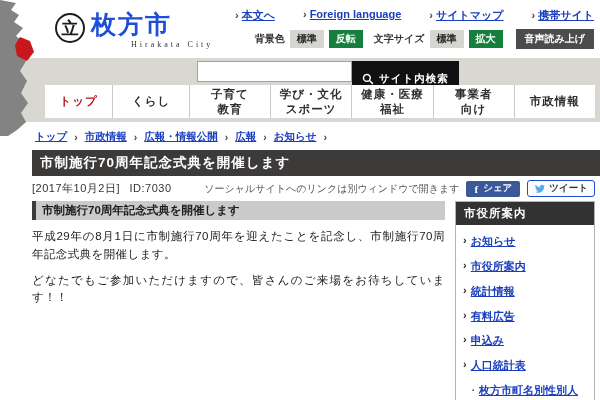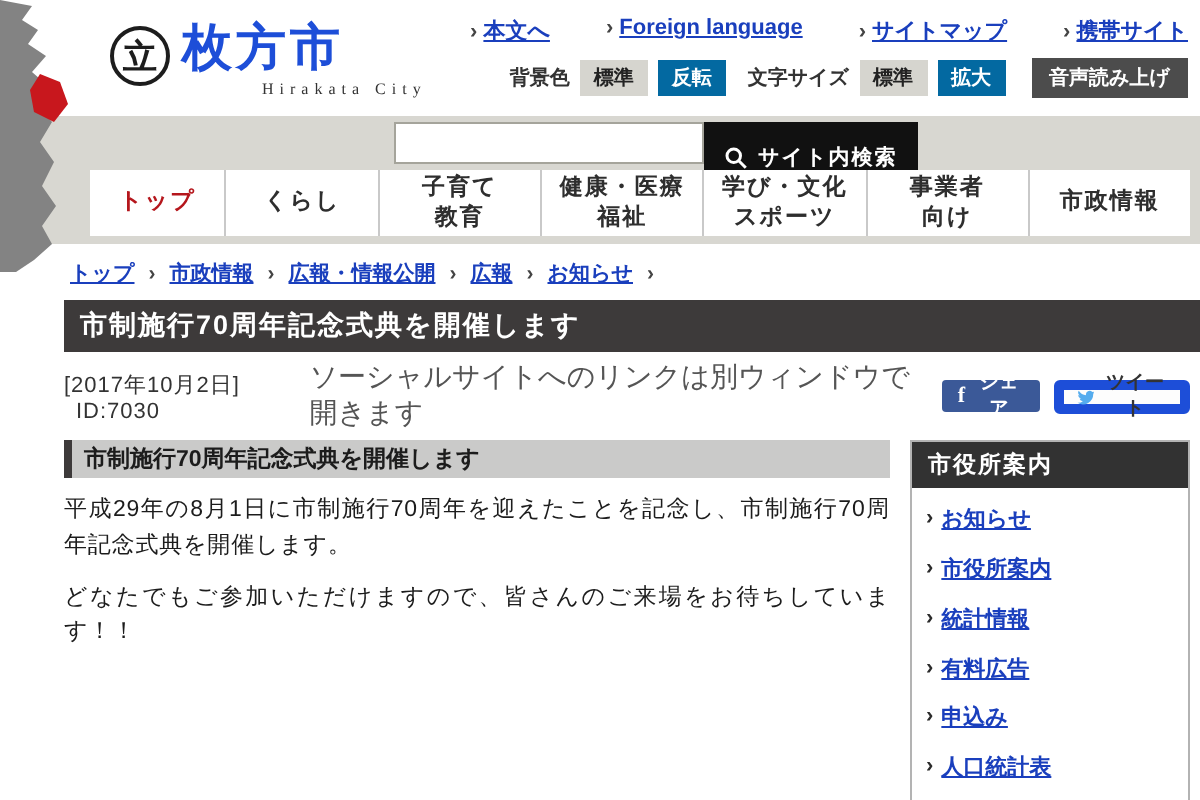--- a/index.html
+++ b/index.html
@@ -15,21 +15,21 @@
   .emblem { width:30px; height:30px; border:2.5px solid #1d1d1d; border-radius:50%; display:flex; align-items:center; justify-content:center; font-size:17px; font-weight:bold; color:#1d1d1d; margin-top:2px; }
   .logo-jp { font-size:25px; font-weight:bold; color:#1d4ed8; letter-spacing:2px; line-height:1.1; }
   .logo-en { font-family:"Liberation Serif","DejaVu Serif",serif; font-size:8px; letter-spacing:3px; color:#333; margin-top:1px;padding-left:40px; }
   .util-links { position:absolute; right:6px; top:8px; display:flex; gap:28px; font-size:11px; font-weight:bold; }
   .util-links a { color:#1a3fbd; text-decoration:underline; cursor:pointer; }
   .util-links .chev { color:#444; margin-right:3px; text-decoration:none; display:inline-block; }
   .access-row { position:absolute; right:6px; top:29px; display:flex; align-items:center; gap:5px; font-size:10px; }
   .acc-label { color:#333; font-weight:bold; margin-left:6px;text-align:center; }
   .chip { padding:2px 7px; font-size:10px; font-weight:bold; cursor:pointer;text-align:center; }
   .chip-light { background:#d6d5cf; color:#222; }
-  .chip-dark  { background:#0369a1; color:#fff; }
+  .chip-dark  { background:#15803d; color:#fff; }
   .chip-tts   { background:#4c4c4c; color:#fff; margin-left:8px; padding:3px 9px; }
   
   .band { position:relative; height:64px; background:#d8d7d1; }
   .search-row { position:absolute; left:197px; top:3px; display:flex; }
   .search-input { width:155px; height:21px; border:1px solid #a5a49b; background:#fff; font-size:11px; padding:0 4px; }
   .search-btn { height:35px; background:#111; color:#fff; border:none; font-size:10.5px; font-weight:bold; padding:0 10px; display:flex; align-items:center; gap:5px; cursor:pointer; letter-spacing:1px; }
   .mainnav { position:absolute; left:45px; right:5px; top:27px; height:33px; background:#fff; display:flex; }
   .nav-item { flex:1; display:flex; flex-direction:column; align-items:center; justify-content:center; font-size:11.5px; font-weight:bold; color:#2e2e2e; border-left:1px solid #c9c9c9; line-height:1.25; cursor:pointer; letter-spacing:1px; }
   .nav-item:first-child { border-left:none; flex:0.84; }
   .nav-item:nth-child(2) { flex:0.94; }
@@ -37,24 +37,24 @@
   
   .breadcrumb { margin:8px 6px 0 35px; font-size:10.5px; font-weight:bold; display:flex; align-items:center; flex-wrap:wrap; gap:2px; }
   .breadcrumb a { color:#1a3fbd; text-decoration:underline; cursor:pointer; }
   .breadcrumb .sep { color:#444; margin:0 5px; font-weight:bold; }
   
   .title-bar { margin:6px 0 0 32px; background:#3d3a3a; color:#fff; font-size:13.5px; font-weight:bold; padding:4px 8px; letter-spacing:1px; }
   
   .meta-row { margin:4px 5px 2px 32px; display:flex; align-items:center; justify-content:space-between; }
   .meta-left { font-size:11px; color:#333; letter-spacing:0.5px; }
   .meta-right { display:flex; align-items:center; gap:7px; }
-  .social-note { font-size:14px; color:#555; }
+  .social-note { font-size:10px; color:#555; }
   .fb-btn { background:#3b5998; color:#fff; border:none; border-radius:2px; font-size:9.5px; font-weight:bold; padding:2px 8px; display:flex; align-items:center; gap:5px; cursor:pointer; height:16px; }
   .fb-f { font-family:"Liberation Serif","DejaVu Serif",serif; font-size:11px; font-weight:bold; }
-  .tw-btn { background:#fdfdfd; color:#333; border:5px solid #1d4ed8; border-radius:3px; font-size:9.5px; font-weight:bold; padding:1px 6px; display:flex; align-items:center; gap:4px; cursor:pointer; height:17px; }
+  .tw-btn { background:#fdfdfd; color:#333; border:1px solid #1d4ed8; border-radius:3px; font-size:9.5px; font-weight:bold; padding:1px 6px; display:flex; align-items:center; gap:4px; cursor:pointer; height:17px; }
   
   .main { display:flex; margin:4px 5px 0 32px; gap:10px; align-items:flex-start; }
   .article { flex:1; min-width:0; }
   .article-heading { background:#cacac9; border-left:4px solid #3d3a3a; font-size:11.5px; font-weight:bold; color:#1c1c1c; padding:2px 6px; }
   .article p { font-size:11.5px; line-height:1.55; margin-top:8px; color:#1c1c1c; text-align:justify; letter-spacing:0.4px; }
   
   .sidebar { width:140px; flex:0 0 140px; border:1px solid #b3b3b3; background:#fff; }
   .sidebar-title { background:#323232; color:#fff; font-size:11.5px; font-weight:bold; padding:4px 8px; letter-spacing:1px; }
   .sb-list { padding:9px 6px 4px 7px; }
   .sb-item { display:flex; align-items:flex-start; margin-bottom:10px; font-size:11px; font-weight:bold; }
@@ -115,26 +115,26 @@
       </div>
     <div class="nav-item">
         <span>くらし</span>
         <span></span>
       </div>
     <div class="nav-item">
         <span>子育て</span>
         <span>教育</span>
       </div>
     <div class="nav-item">
+        <span>学び・文化</span>
+        <span>スポーツ</span>
+      </div>
+    <div class="nav-item">
         <span>健康・医療</span>
         <span>福祉</span>
-      </div>
-    <div class="nav-item">
-        <span>学び・文化</span>
-        <span>スポーツ</span>
       </div>
     <div class="nav-item">
         <span>事業者</span>
         <span>向け</span>
       </div>
     <div class="nav-item">
         <span>市政情報</span>
         <span></span>
       </div>
   </nav>

